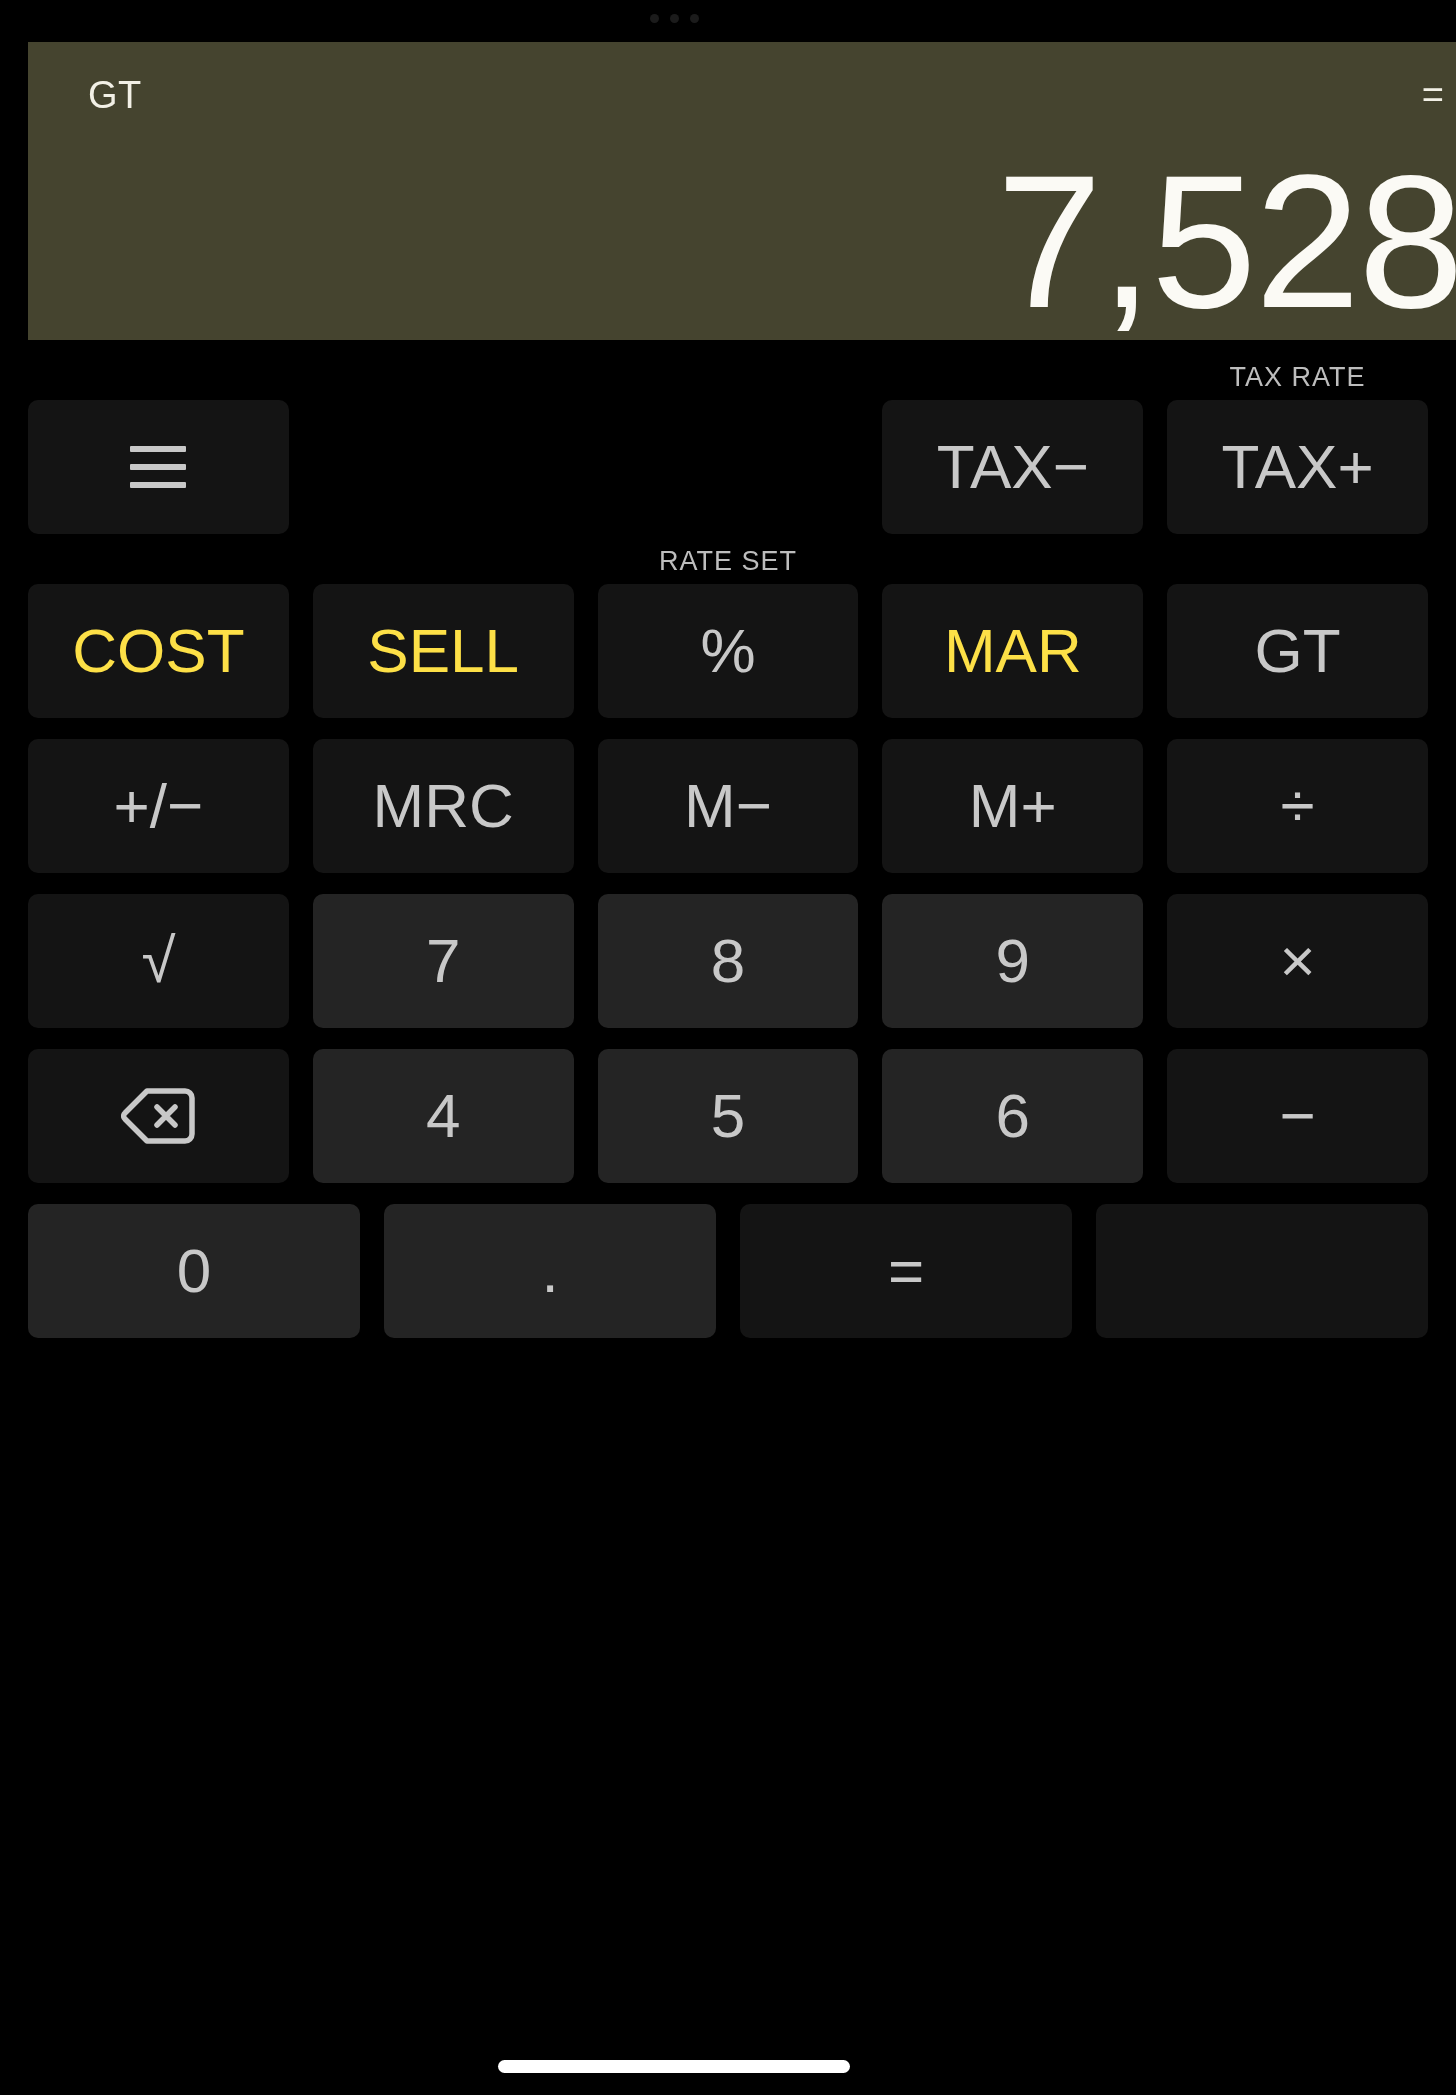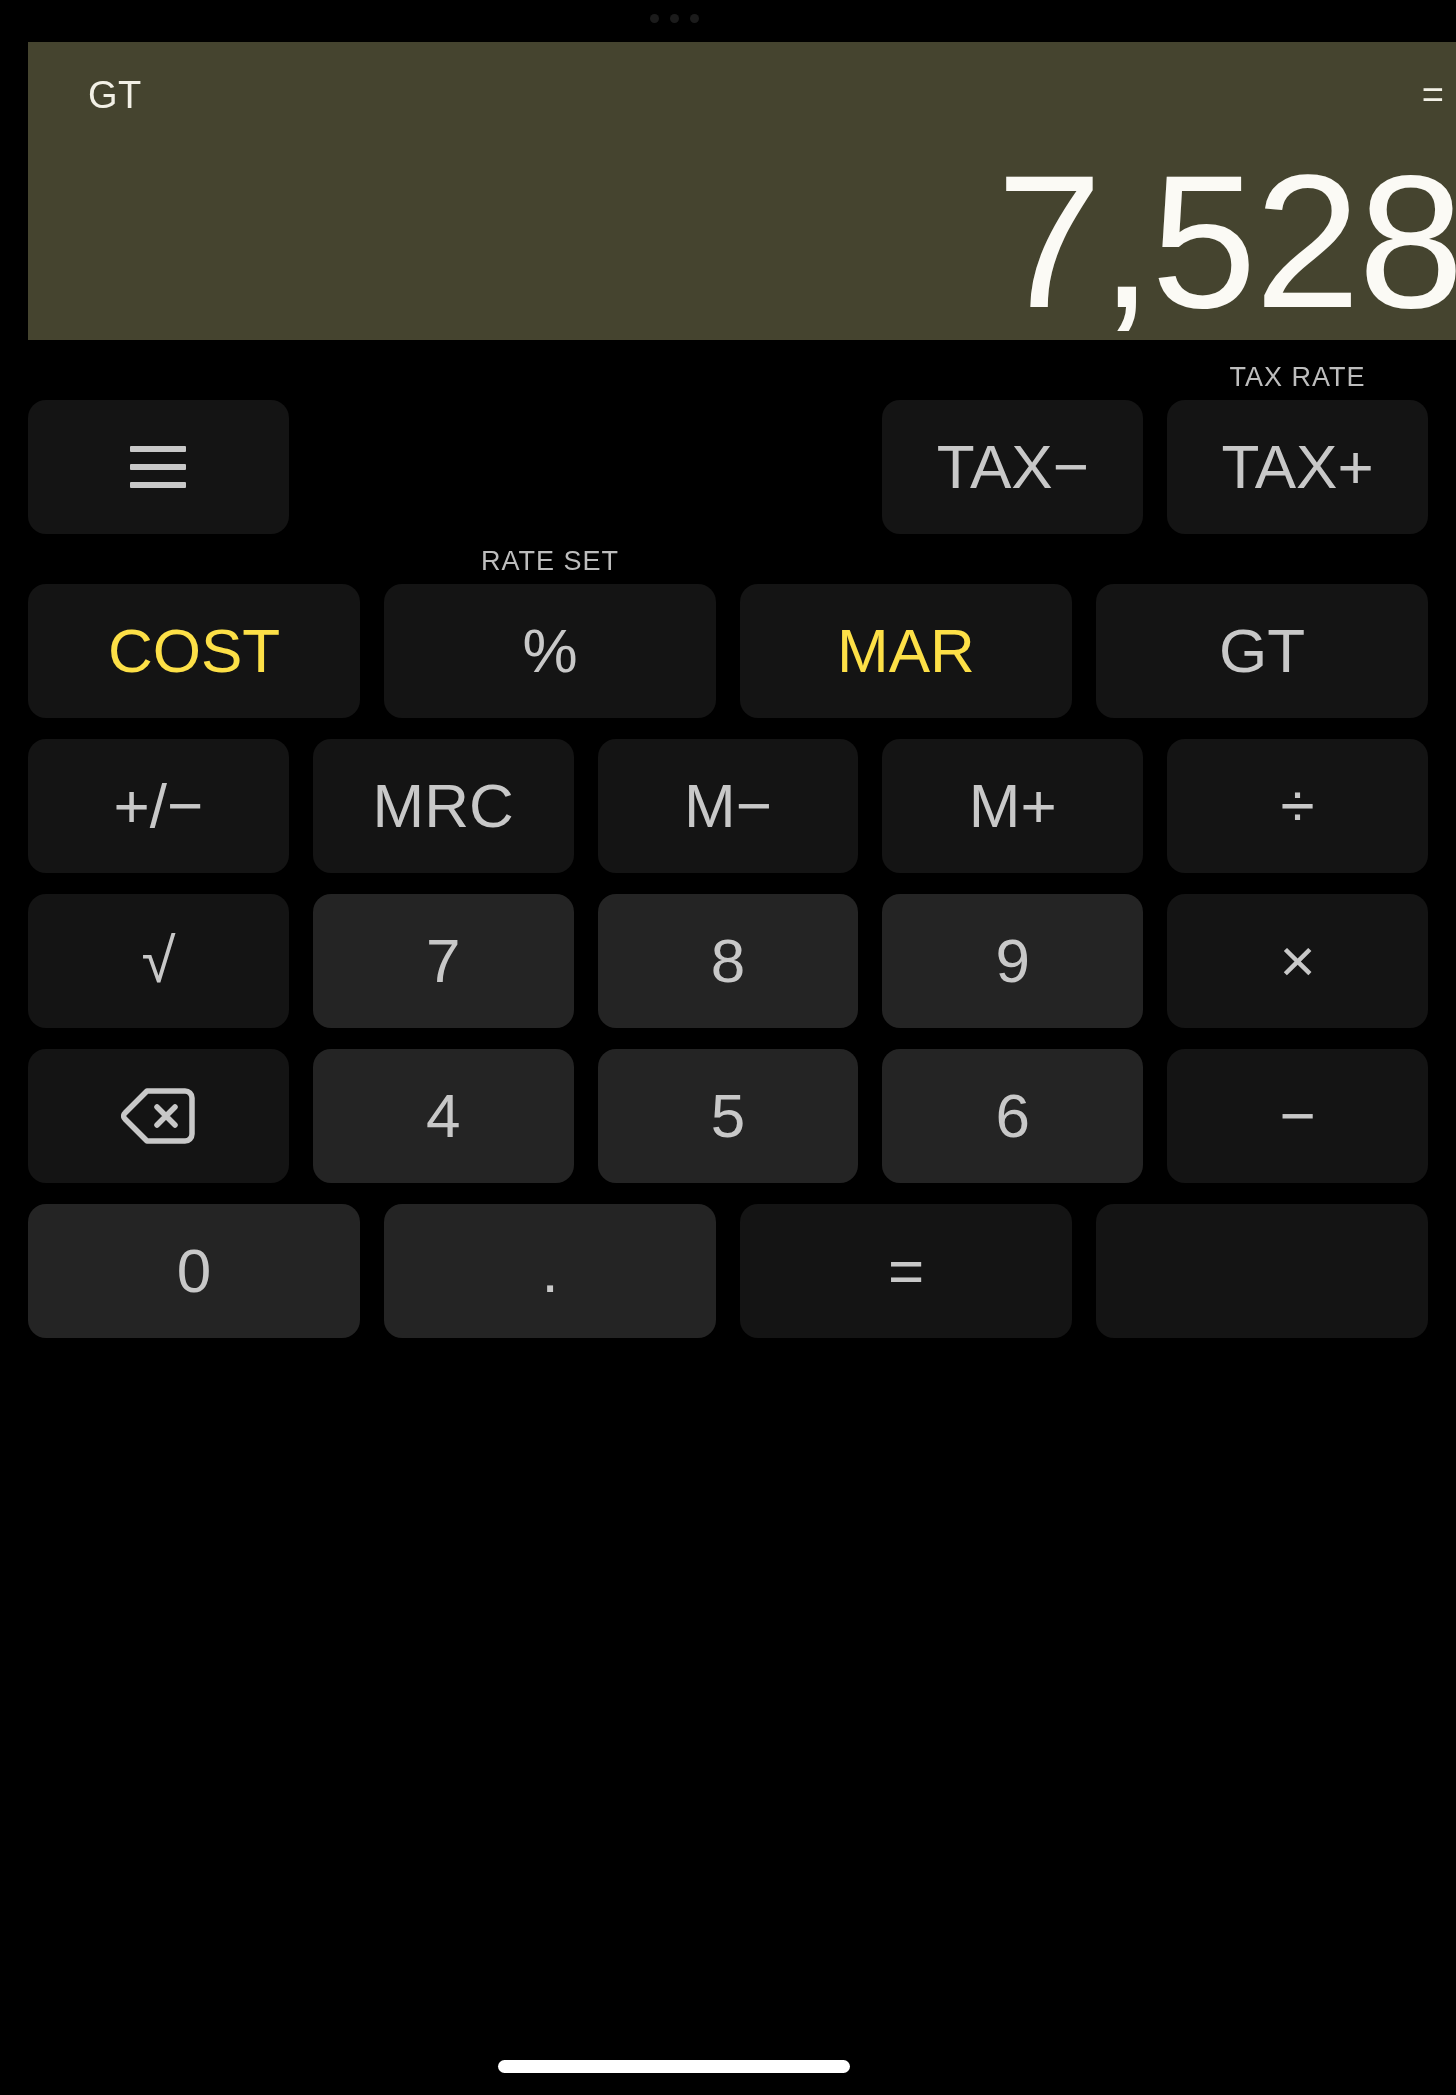--- a/index.html
+++ b/index.html
@@ -86,21 +86,21 @@
     position: relative;
     display: flex;
     padding: 0 28px;
     gap: 24px;
     margin-bottom: 21px;
   }
   .key {
     position: relative;
     flex: 1 1 0;
     height: 134px;
-    border-radius: 18px;
+    border-radius: 10px;
     background: #141414;
     display: flex;
     align-items: center;
     justify-content: center;
     color: #c8c8c8;
     font-size: 62px;
     font-weight: 300;
     line-height: 1;
     user-select: none;
     cursor: pointer;
@@ -216,20 +216,21 @@
       <div class="key spacer"></div>
       <div class="key">TAX−</div>
       <div class="key">
         <span class="minilabel">TAX RATE</span>
         <span>TAX+</span>
       </div>
     </div>
 
     <div class="krow row-cost">
       <div class="key gold">COST</div>
+      <div class="key gold">SELL</div>
       <div class="key">
         <span class="minilabel">RATE SET</span>
         <span>%</span>
       </div>
       <div class="key gold">MAR</div>
       <div class="key">GT</div>
     </div>
 
     <div class="krow">
       <div class="key">+/−</div>

